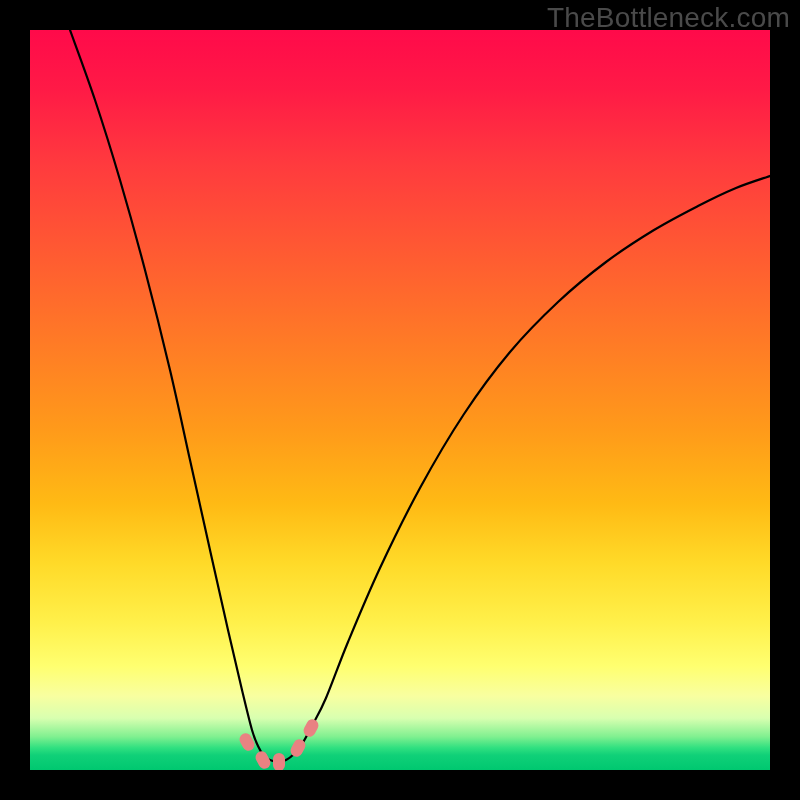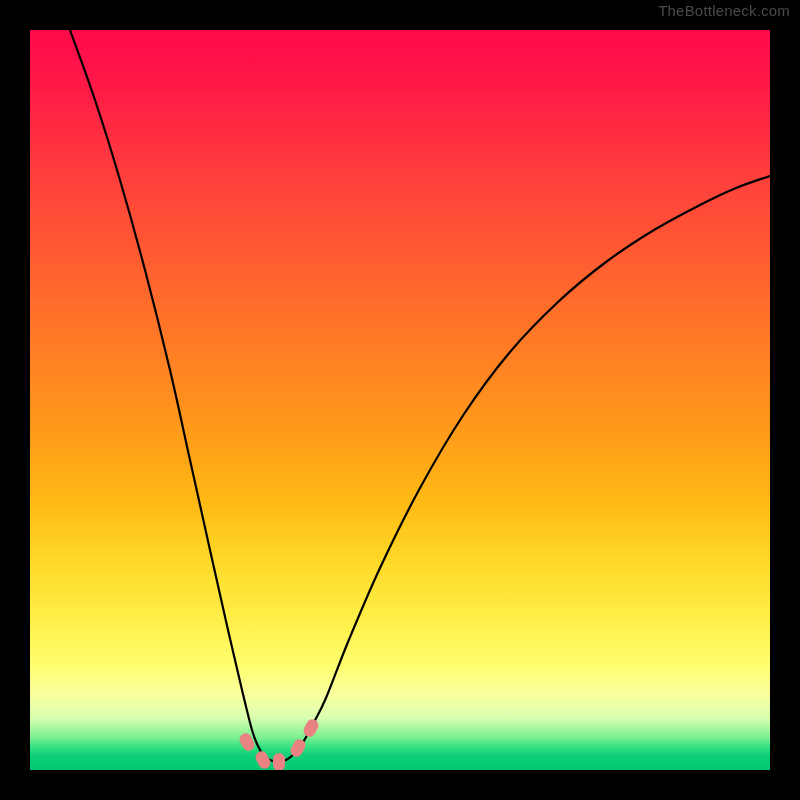--- a/index.html
+++ b/index.html
@@ -56,21 +56,21 @@
   }
   .marker {
     fill: #e98282;
     stroke: none;
   }
   .watermark {
     position: absolute;
     top: 2px;
     right: 10px;
     font-family: Arial, Helvetica, sans-serif;
-    font-size: 15px;
+    font-size: 28px;
     color: #4a4a4a;
     letter-spacing: 0.2px;
     font-weight: 500;
   }
 </style>
 </head>
 <body>
 
 <div class="frame">
   <div class="watermark">TheBottleneck.com</div>

